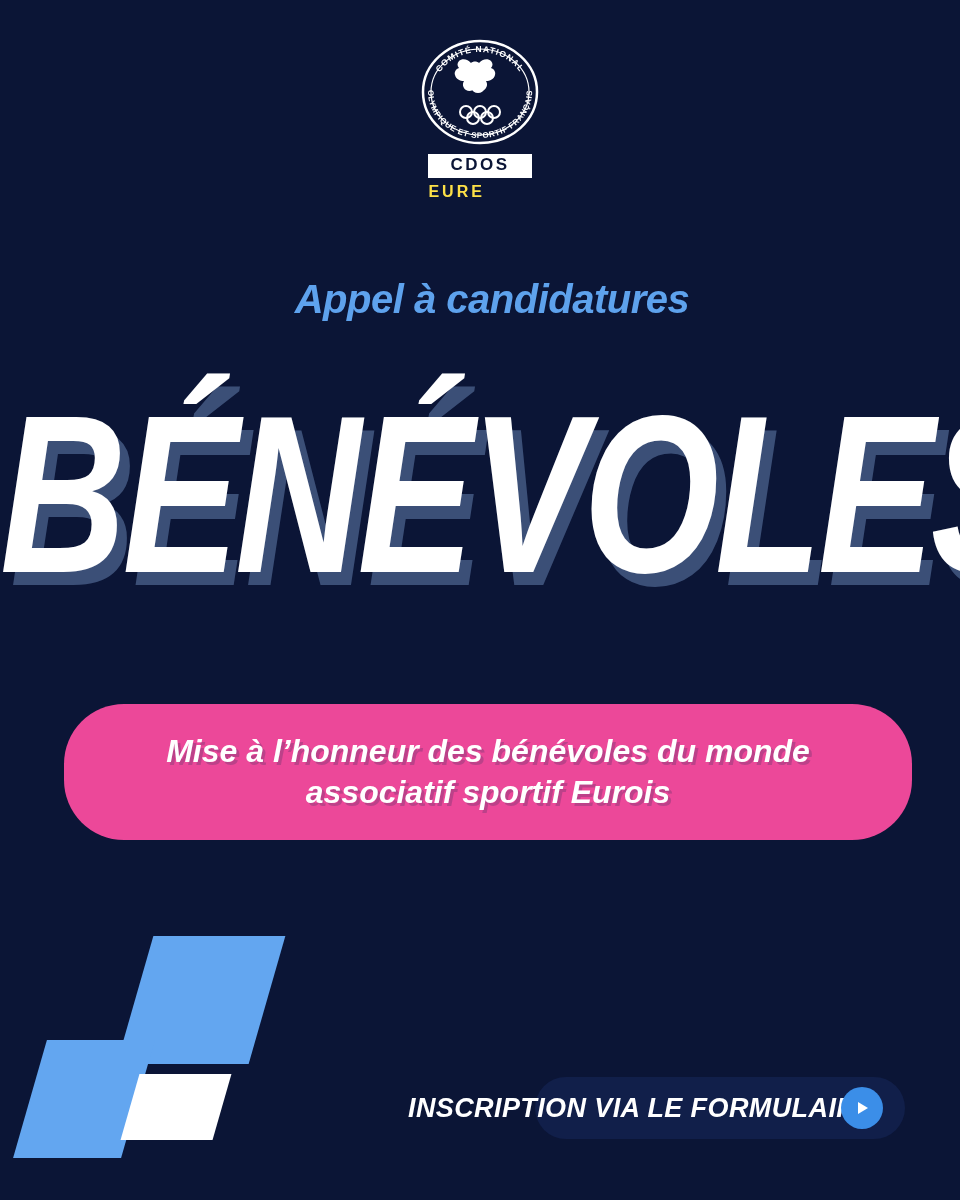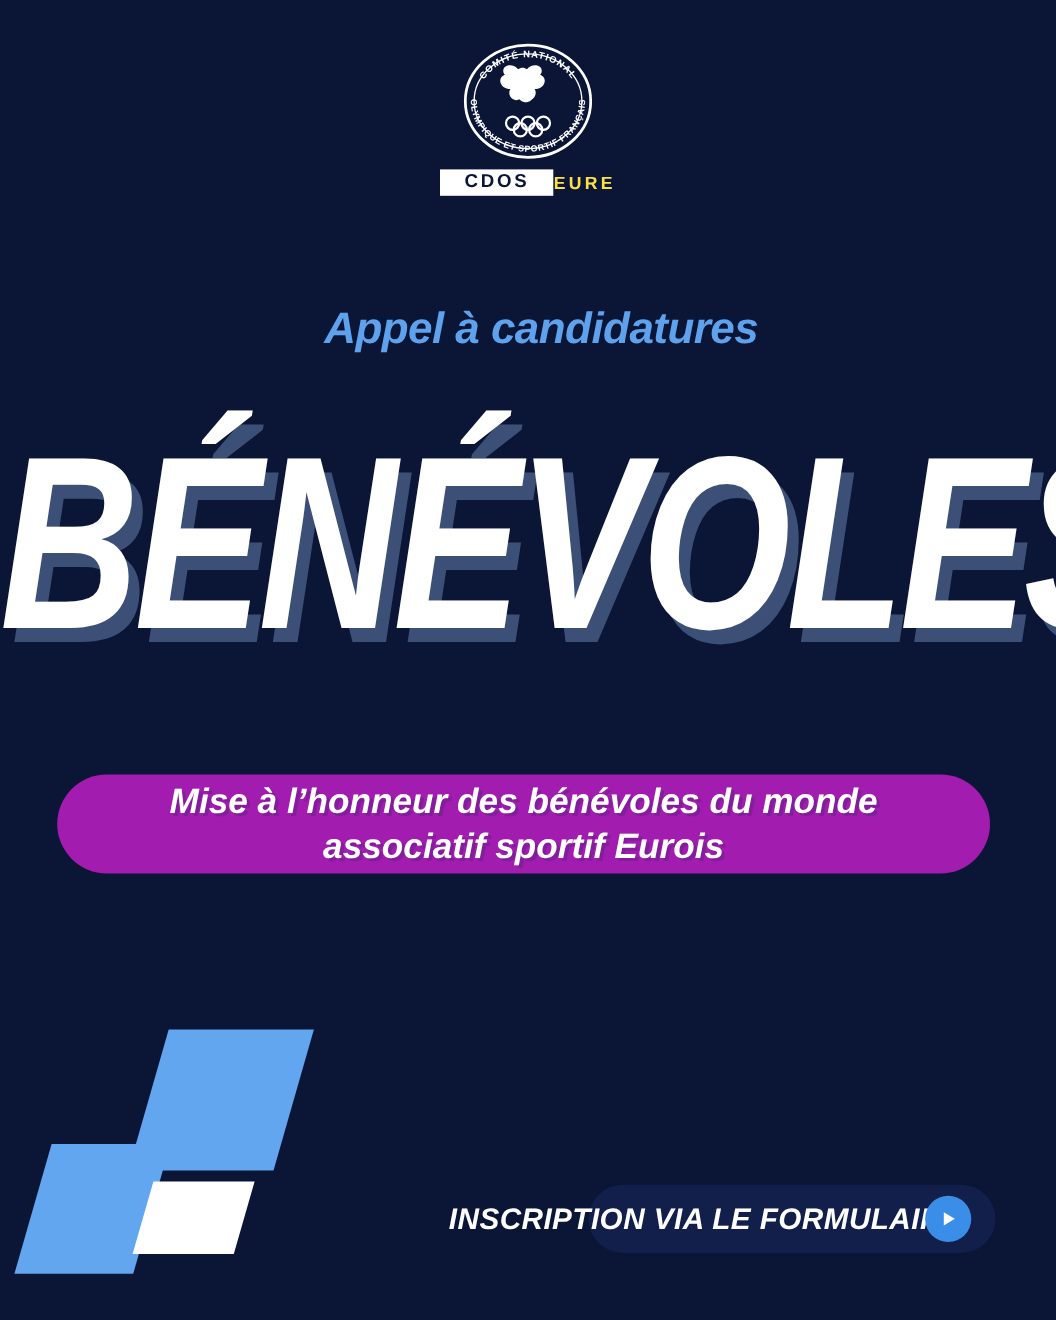--- a/index.html
+++ b/index.html
@@ -38,21 +38,22 @@
     display: flex;
     align-items: center;
     justify-content: center;
   }
 
   .logo-emblem svg { display: block; }
 
   .logo-name {
     margin-top: 6px;
     display: flex;
-    align-items: center;
+    flex-direction: column;
+    align-items: flex-start;
   }
 
   .logo-cdos {
     background: #ffffff;
     color: #0b1536;
     font-weight: bold;
     font-size: 17px;
     letter-spacing: 2.5px;
     padding: 2px 22px 3px 22px;
     line-height: 1.1;
@@ -94,24 +95,24 @@
     letter-spacing: -4px;
     text-shadow: 10px 10px 0 rgba(126,160,210,0.42);
     transform: scaleY(1.28);
     transform-origin: top center;
   }
 
   
   .pill {
     position: absolute;
     top: 704px;
-    left: 52px;
+    left: 64px;
     width: 848px;
-    height: 90px;
-    background: #a21caf;
+    height: 136px;
+    background: #ec4899;
     border-radius: 60px;
     display: flex;
     align-items: center;
     justify-content: center;
     padding: 0 44px;
   }
 
   .pill-text {
     color: #ffffff;
     text-align: center;

